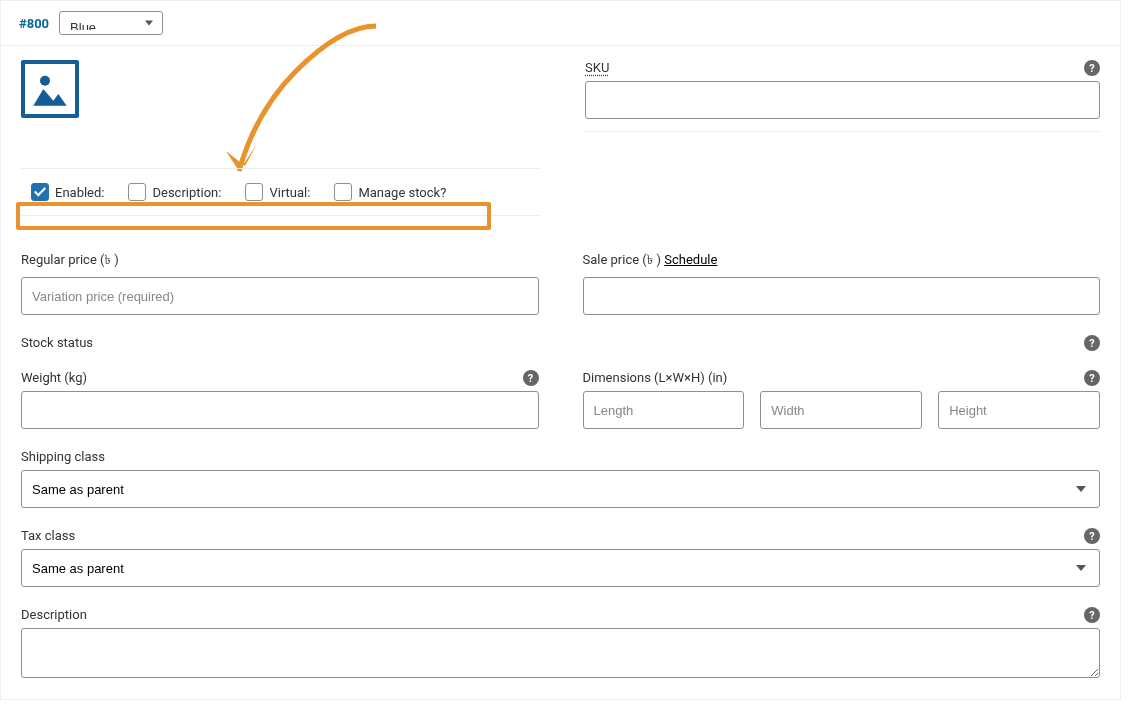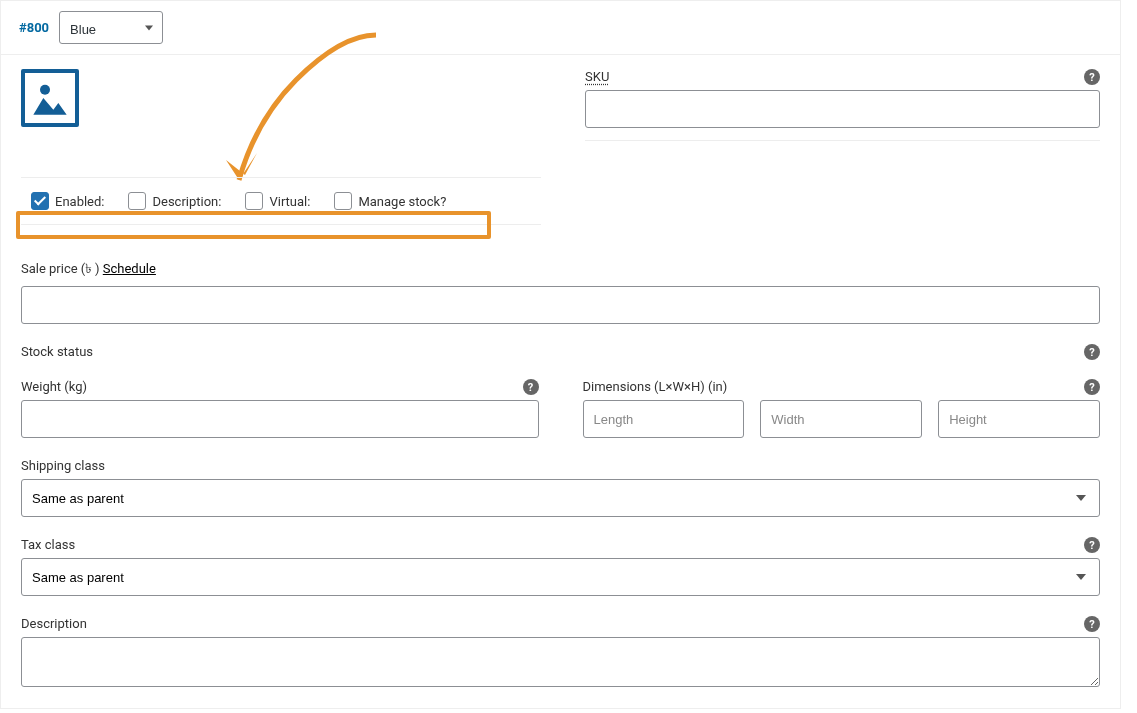--- a/index.html
+++ b/index.html
@@ -25,21 +25,21 @@
     border-top: 1px solid #eee;
     gap: 10px;
   }
   .id-label { font-weight: 700; color: #0369a1; }
   .attr-select {
     padding: 8px 28px 4px 10px;
     border: 1px solid #8c8f94;
     border-radius: 3px;
     background: #fff;
     font-size: 13px;
-    height: 33px;
+    height: 24px;
     appearance: none;
     color: #2c3338;
     min-width: 104px;
   }
   .select-wrap { position: relative; display: inline-block; }
   .select-wrap::after {
     content: "";
     position: absolute;
     right: 10px; top: 50%;
     transform: translateY(-50%);
@@ -228,20 +228,24 @@
         <span class="help-icon">?</span>
         <label class="field-label sku-label">SKU</label>
         <input class="text-input" type="text" value="" style="">
       </div>
     </div>
 
     <div class="form-section">
 
       <div class="row">
         <div class="col">
+          <label class="field-label">Regular price (৳ )</label>
+          <input class="text-input" type="text" placeholder="Variation price (required)" style="">
+        </div>
+        <div class="col">
           <label class="field-label">
             <span>Sale price (৳ )</span>
             <a class="schedule-link">Schedule</a>
           </label>
           <input class="text-input" type="text" style="">
         </div>
       </div>
 
       <div class="col-full">
         <span class="help-icon">?</span>

